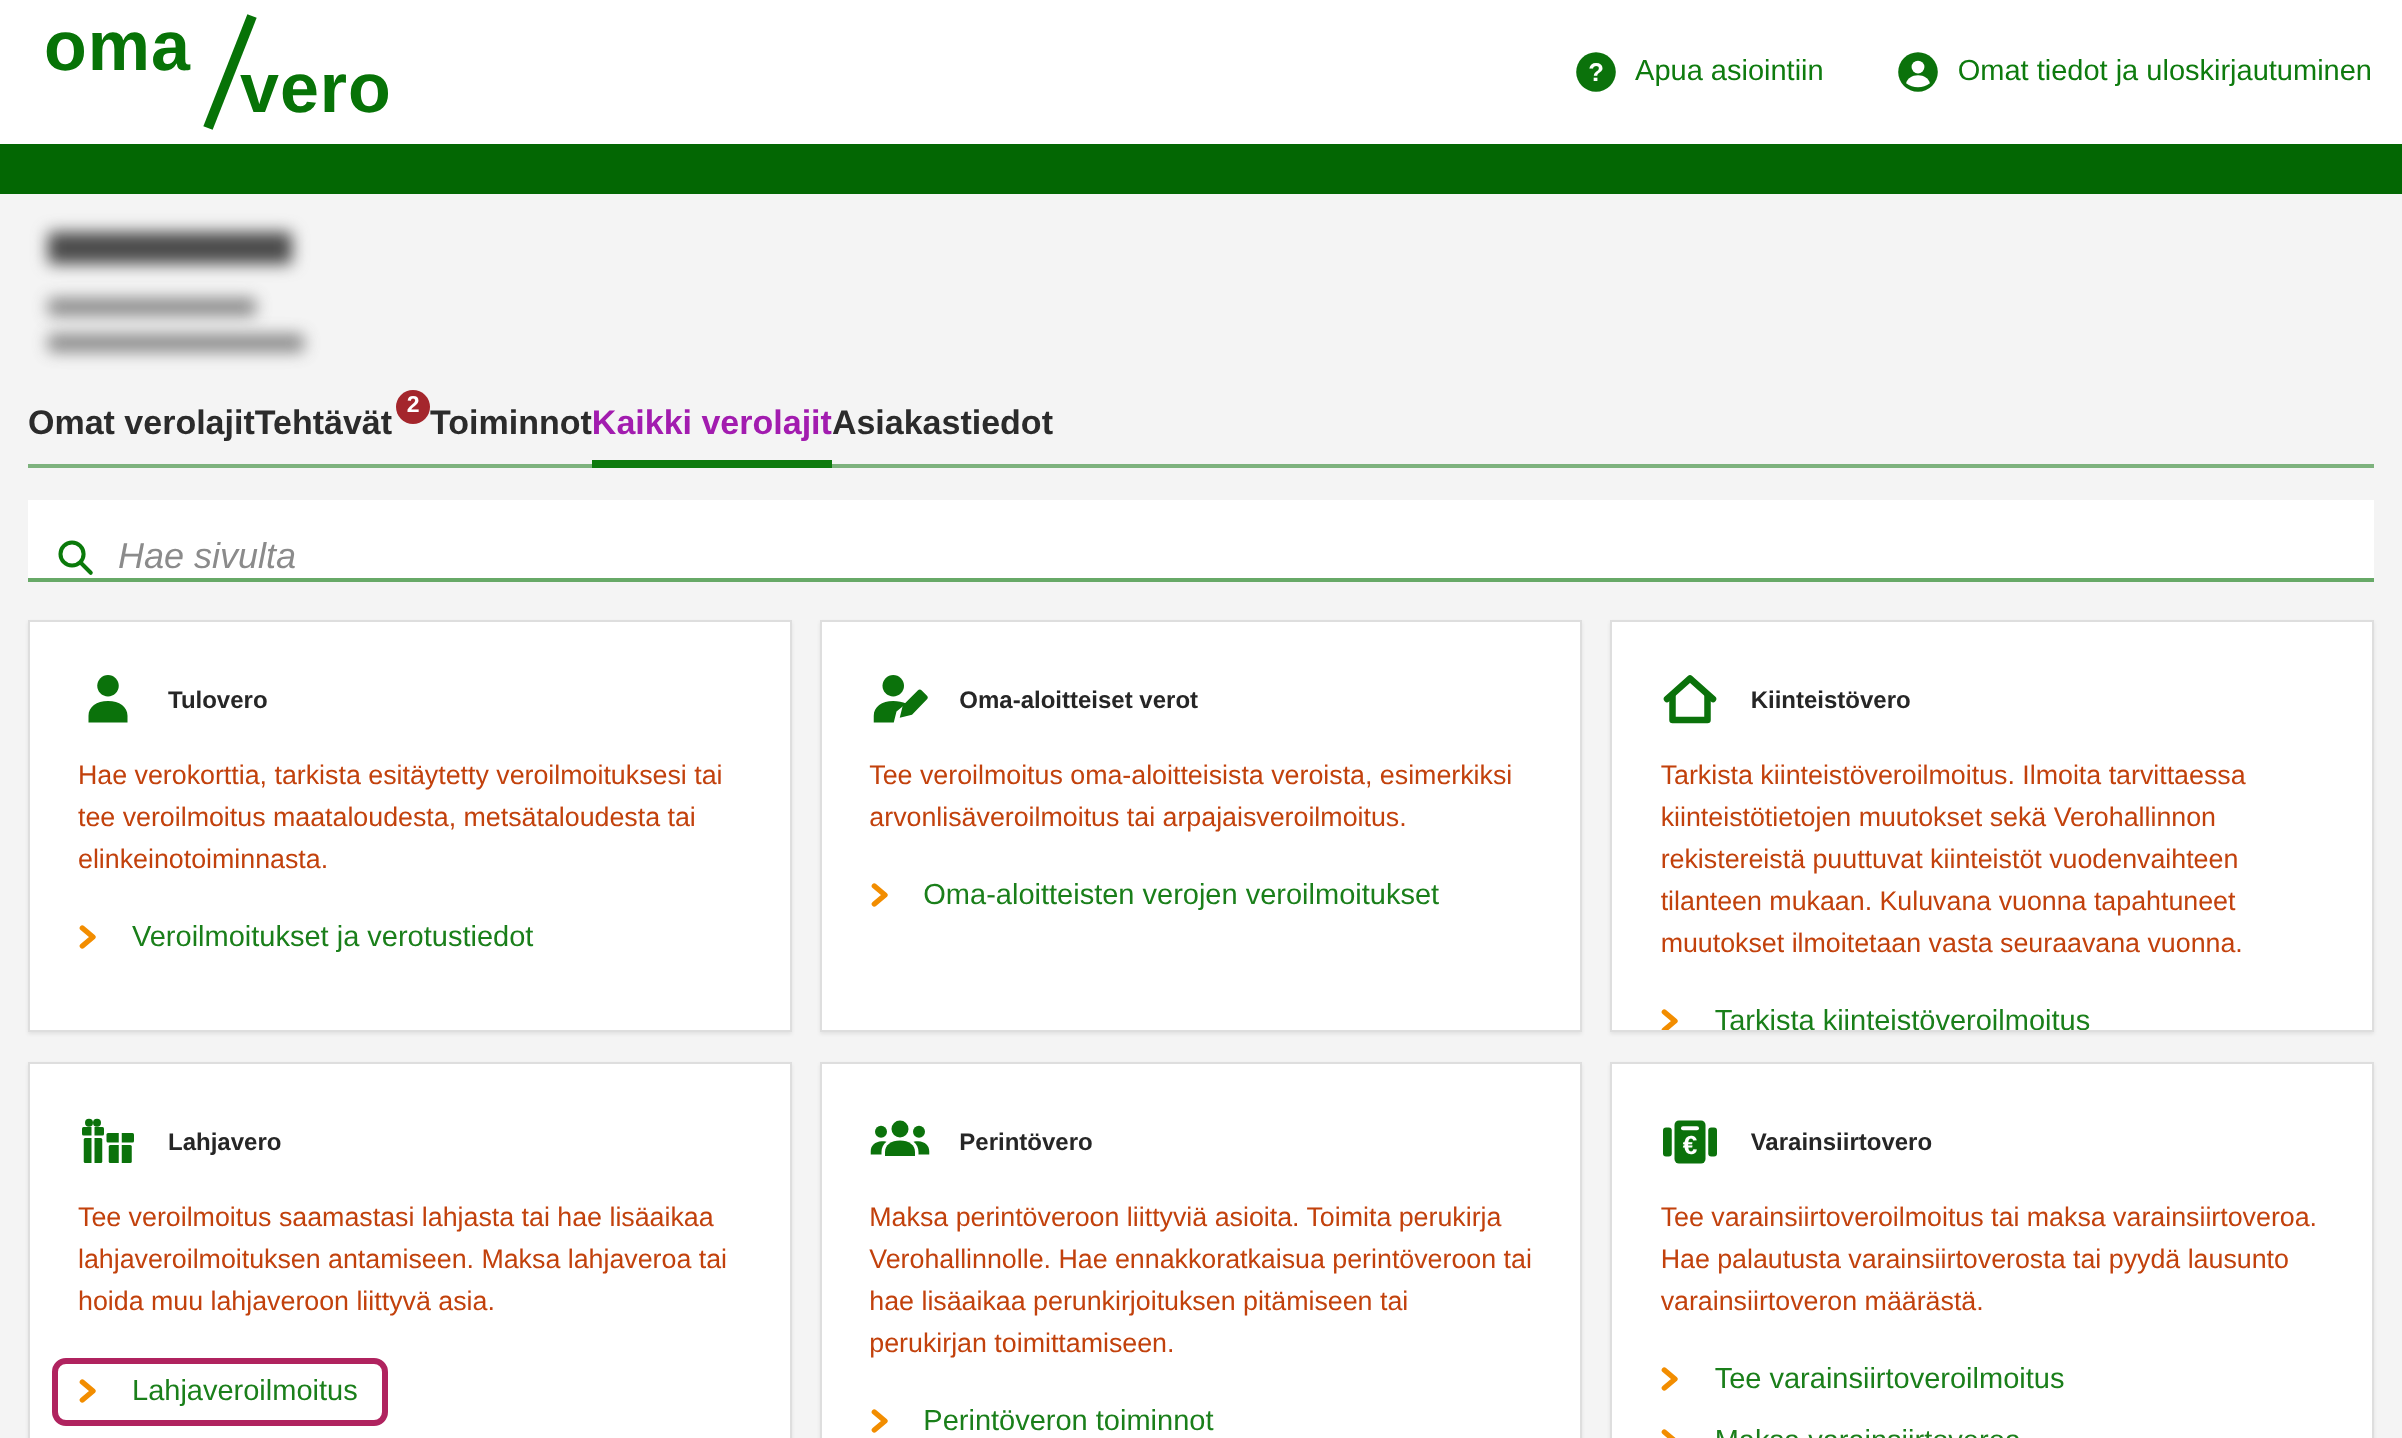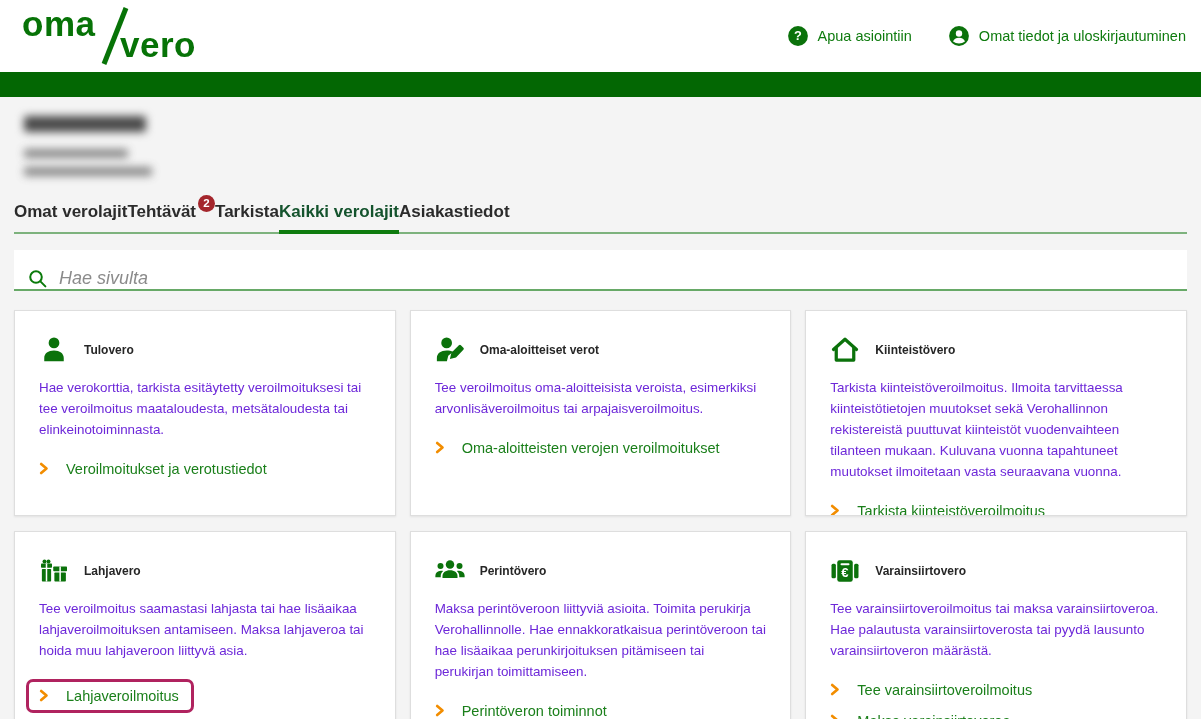--- a/index.html
+++ b/index.html
@@ -28,21 +28,21 @@
   .user-block { position:absolute; top:97px; left:0; width:1201px; height:100px; }
   .blur-bar { position:absolute; background:#6e6e6e; filter:blur(4px); border-radius:2px; }
   .blur-name  { left:24px; top:19px; width:122px; height:16px; background:#4a4a4a; }
   .blur-line2 { left:24px; top:52px; width:104px; height:9px;  opacity:.8; }
   .blur-line3 { left:24px; top:70px; width:128px; height:9px;  opacity:.8; }
 
   
   .tabs { position:absolute; top:202px; left:14px; right:14px; display:flex; 
           border-bottom:2px solid #7db27d; padding-bottom:10px; }
   .tab { font-size:17px; font-weight:600; color:#2b2b2b; cursor:pointer; position:relative; white-space:nowrap; }
-  .tab.active { color:#14532d; }
+  .tab.active { color:#a21caf; }
   .tab.active::after { content:""; position:absolute; left:0; right:0; bottom:-12px; height:4px; background:#0e7b0e; }
   .badge { display:inline-block; background:#a4262c; color:#fff; border-radius:50%;
            width:17px; height:17px; font-size:11.5px; line-height:17px; text-align:center;
            font-weight:bold; vertical-align:top; position:relative; top:-7px; margin-left:2px; }
 
   
   .search { position:absolute; top:250px; left:14px; width:1173px; height:41px; background:#ffffff;
             border-bottom:2px solid #67a967; display:flex; align-items:flex-end; padding:0 13px; }
   .search svg { width:21px; height:21px; margin-right:11px; flex:none; }
   .search input { flex:1; border:none; outline:none; background:transparent; font-family:inherit;
@@ -51,21 +51,21 @@
 
   
   .cards { position:absolute; top:310px; left:14px; width:1173px;
            display:grid; grid-template-columns:repeat(3,1fr); column-gap:14px; row-gap:15px;
            grid-auto-rows:206px; }
   .card { background:#ffffff; border:1px solid #dedede; box-shadow:0 1px 2px rgba(0,0,0,.08);
           padding:24px 24px 0 24px; overflow:hidden; }
   .card-head { display:flex; align-items:center; gap:15px; margin-bottom:13px; }
   .card-head svg { width:30px; height:30px; flex:none; }
   .card-title { font-size:12px; font-weight:600; color:#262626; }
-  .card-desc { font-size:13.4px; color:#6d28d9; line-height:1.56; margin-bottom:17px; }
+  .card-desc { font-size:13.4px; color:#c2410c; line-height:1.56; margin-bottom:17px; }
   .card-links { display:flex; flex-direction:column; gap:9px; align-items:flex-start; }
   .card-link { display:flex; align-items:center; gap:17px; font-size:14.5px; color:#1a7f1a;
                cursor:pointer; padding:3px 0; white-space:nowrap; }
   .card-link .chev { width:10px; height:13px; flex:none; }
   .hl-box { border:3px solid #b0235f; border-radius:7px; padding:3px 12px 3px 10px; margin-left:-13px; }
 </style>
 </head>
 <body>
 
 <div class="topbar">
@@ -104,21 +104,21 @@
 </div>
 
 <div class="tabs">
   <div class="tab">
     <span>Omat verolajit</span>
   </div>
   <div class="tab">
     <span>Tehtävät</span><span class="badge">2</span>
   </div>
   <div class="tab">
-    <span>Tarkista</span>
+    <span>Toiminnot</span>
   </div>
   <div class="tab active">
     <span>Kaikki verolajit</span>
   </div>
   <div class="tab">
     <span>Asiakastiedot</span>
   </div>
 </div>
 
 <div class="search">

